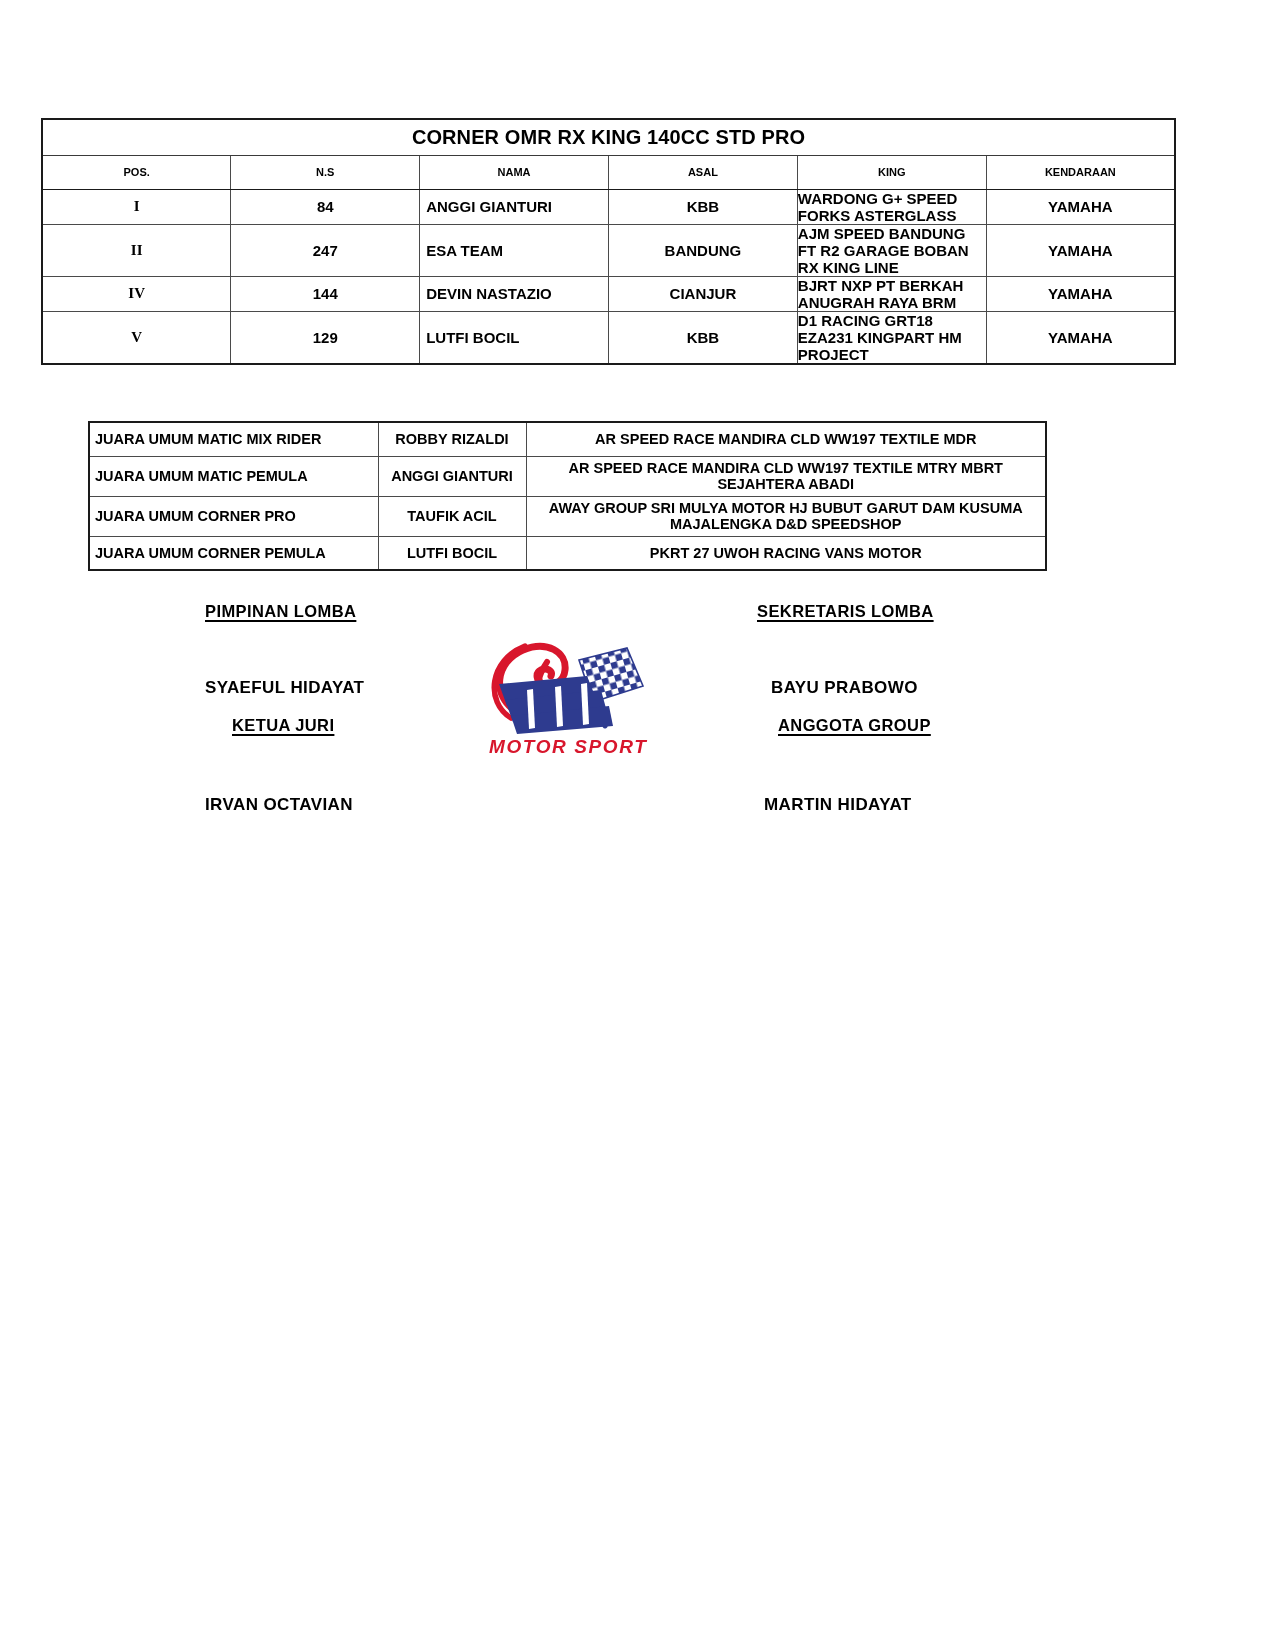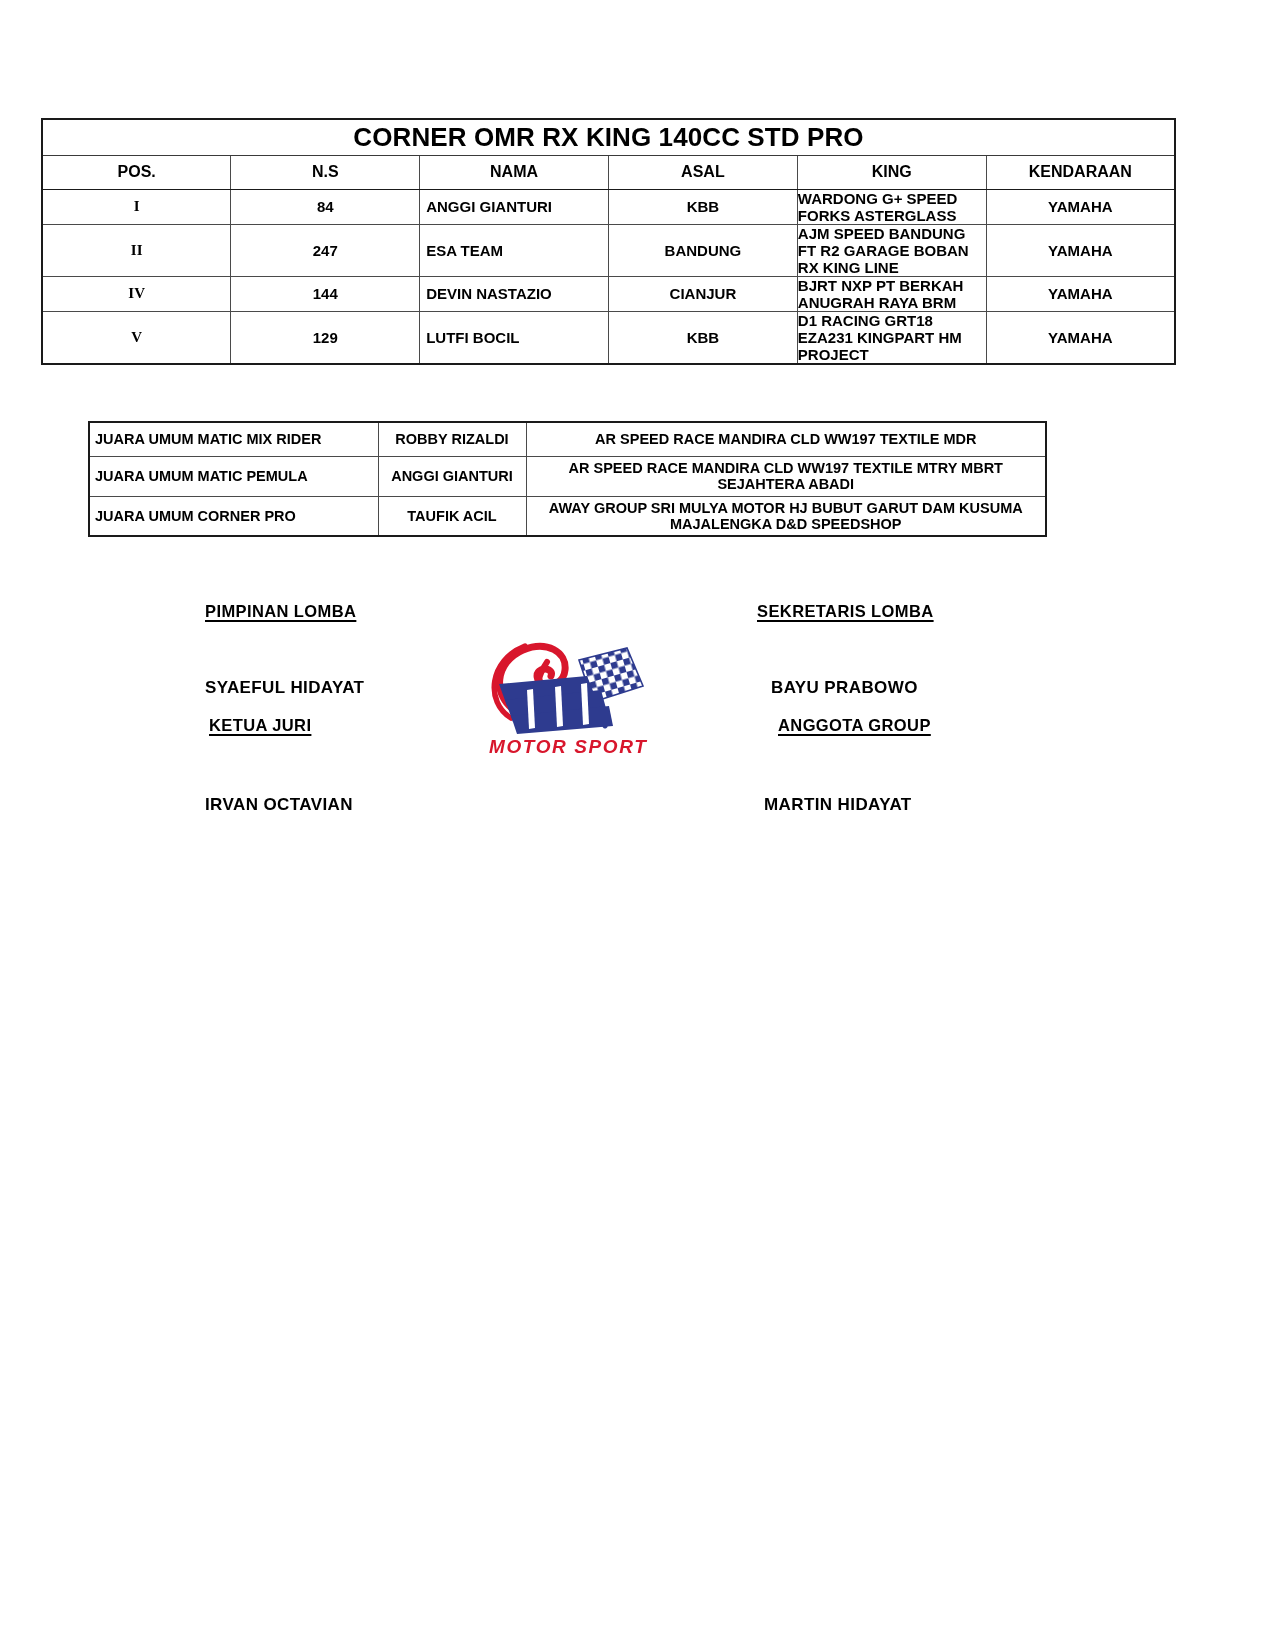--- a/index.html
+++ b/index.html
@@ -38,30 +38,30 @@
   }
   table.results td, table.results th {
     border: 1.2px solid #4a4a4a;
     padding: 0;
     vertical-align: middle;
   }
   .title-cell {
     height: 36px;
     text-align: center;
     font-weight: bold;
-    font-size: 26px;
+    font-size: 20px;
     letter-spacing: 0.1px;
     border: 2px solid #1a1a1a !important;
     border-bottom: 1.5px solid #3a3a3a !important;
   }
   .hdr td {
     height: 34px;
     text-align: center;
     font-weight: bold;
-    font-size: 16px;
+    font-size: 11px;
     border-top: 1.5px solid #1a1a1a !important;
     border-bottom: 1.5px solid #1a1a1a !important;
     margin-left: 20px;
   }
   .res-row td {
     height: 33.5px;
     font-size: 15px;
     font-weight: bold;
   }
   .c-pos  { width: 54px;  text-align: center; }
@@ -126,21 +126,21 @@
     position: absolute;
     font-weight: bold;
     font-size: 17px;
     letter-spacing: 0.4px;
     white-space: nowrap;
   }
   .pos-pimpinan   { left: 205px; top: 4px; }
   .pos-sekretaris { left: 757px; top: 4px; }
   .pos-syaeful    { left: 205px; top: 80px; }
   .pos-bayu       { left: 771px; top: 80px; }
-  .pos-ketua      { left: 209px; top: 118px; }
+  .pos-ketua      { left: 232px; top: 118px; }
   .pos-anggota    { left: 778px; top: 118px; }
   .pos-irvan      { left: 205px; top: 197px; }
   .pos-martin     { left: 764px; top: 197px; }
 
   
   .logo {
     position: absolute;
     left: 455px;
     top: 640px;
     width: 215px;
@@ -214,20 +214,25 @@
         </tr>
         <tr class="jrow tall">
           <td class="j-cat">JUARA UMUM MATIC PEMULA</td>
           <td class="j-name">ANGGI GIANTURI</td>
           <td class="j-team">AR SPEED RACE MANDIRA CLD WW197 TEXTILE MTRY MBRT SEJAHTERA ABADI</td>
         </tr>
         <tr class="jrow tall">
           <td class="j-cat">JUARA UMUM CORNER PRO</td>
           <td class="j-name">TAUFIK ACIL</td>
           <td class="j-team">AWAY GROUP SRI MULYA MOTOR HJ BUBUT GARUT DAM KUSUMA MAJALENGKA D&amp;D SPEEDSHOP</td>
+        </tr>
+        <tr class="jrow">
+          <td class="j-cat">JUARA UMUM CORNER PEMULA</td>
+          <td class="j-name">LUTFI BOCIL</td>
+          <td class="j-team">PKRT 27 UWOH RACING VANS MOTOR</td>
         </tr>
       </tbody>
     </table>
   </div>
 
   <div class="sig-area">
     <div class="sig-label pos-pimpinan">PIMPINAN LOMBA</div>
     <div class="sig-label pos-sekretaris">SEKRETARIS LOMBA</div>
     <div class="sig-name  pos-syaeful">SYAEFUL HIDAYAT</div>
     <div class="sig-name  pos-bayu">BAYU PRABOWO</div>

